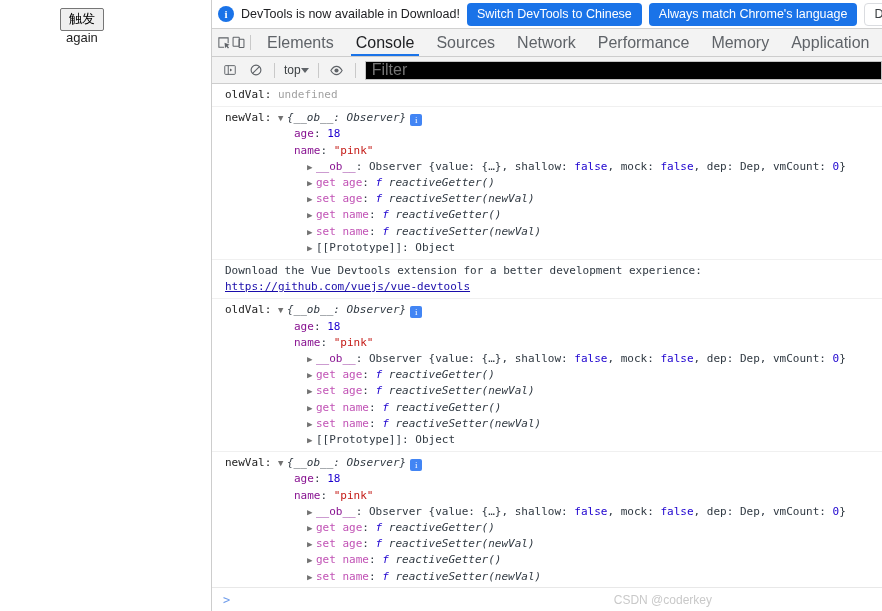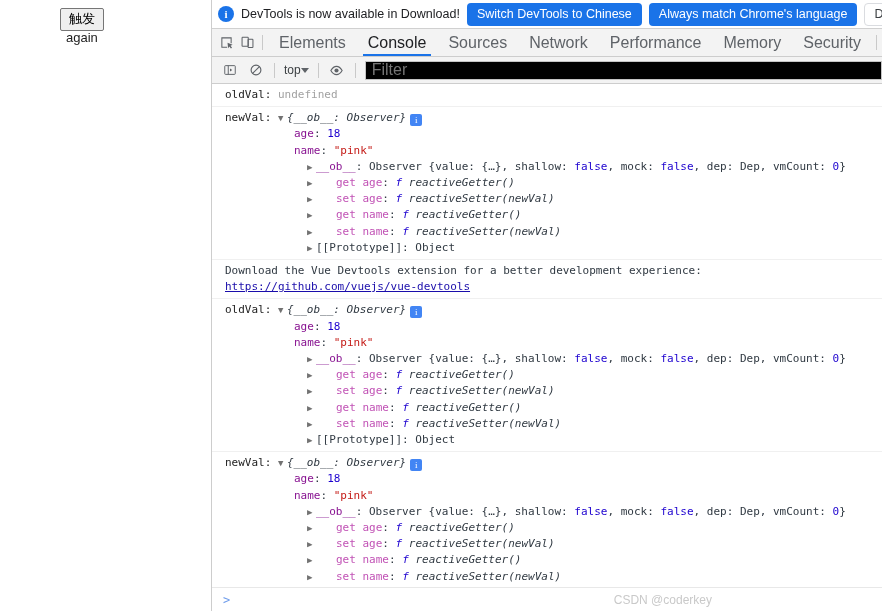--- a/index.html
+++ b/index.html
@@ -178,21 +178,21 @@
   .ind3 { padding-left: 95px; }
 
   .k-label    { color: #222222; }
   .undef      { color: #a1a1a1; }
   .prop-key   { color: #881391; }
   .num        { color: #1c00cf; }
   .str        { color: #c41a16; }
   .plain      { color: #303942; }
   .bool       { color: #1c00cf; }
   .objhdr     { color: #303942; font-style: italic; }
-  .accessor   { color: #c152b5; margin-left: 20px; }
+  .accessor   { color: #c152b5; }
   .fn         { color: #303942; font-style: italic; }
   .fnsym      { color: #1c00cf; font-style: italic; }
   .proto      { color: #303942; }
   .text-msg   { color: #303942; }
   .link       { color: #1a0dab; text-decoration: underline; cursor: pointer; }
 
   .arrow-r {
     display: inline-block;
     color: #727272;
     font-size: 9px;
@@ -286,20 +286,23 @@
       <div class="tab">
           <span>Network</span>
         </div>
       <div class="tab">
           <span>Performance</span>
         </div>
       <div class="tab">
           <span>Memory</span>
         </div>
       <div class="tab">
+          <span>Application</span>
+        </div>
+      <div class="tab">
           <span>Security</span>
         </div>
       <div class="tb-sep"></div>
     </div>
 
     <div id="console-toolbar">
       <div class="ct-icon">
         <svg width="14" height="14" viewBox="0 0 16 16">
           <rect x="2" y="3" width="12" height="10" rx="0.8" fill="none" stroke="#5f6368" stroke-width="1.1"></rect>
           <line x1="6" y1="3" x2="6" y2="13" stroke="#5f6368" stroke-width="1.1"></line>

